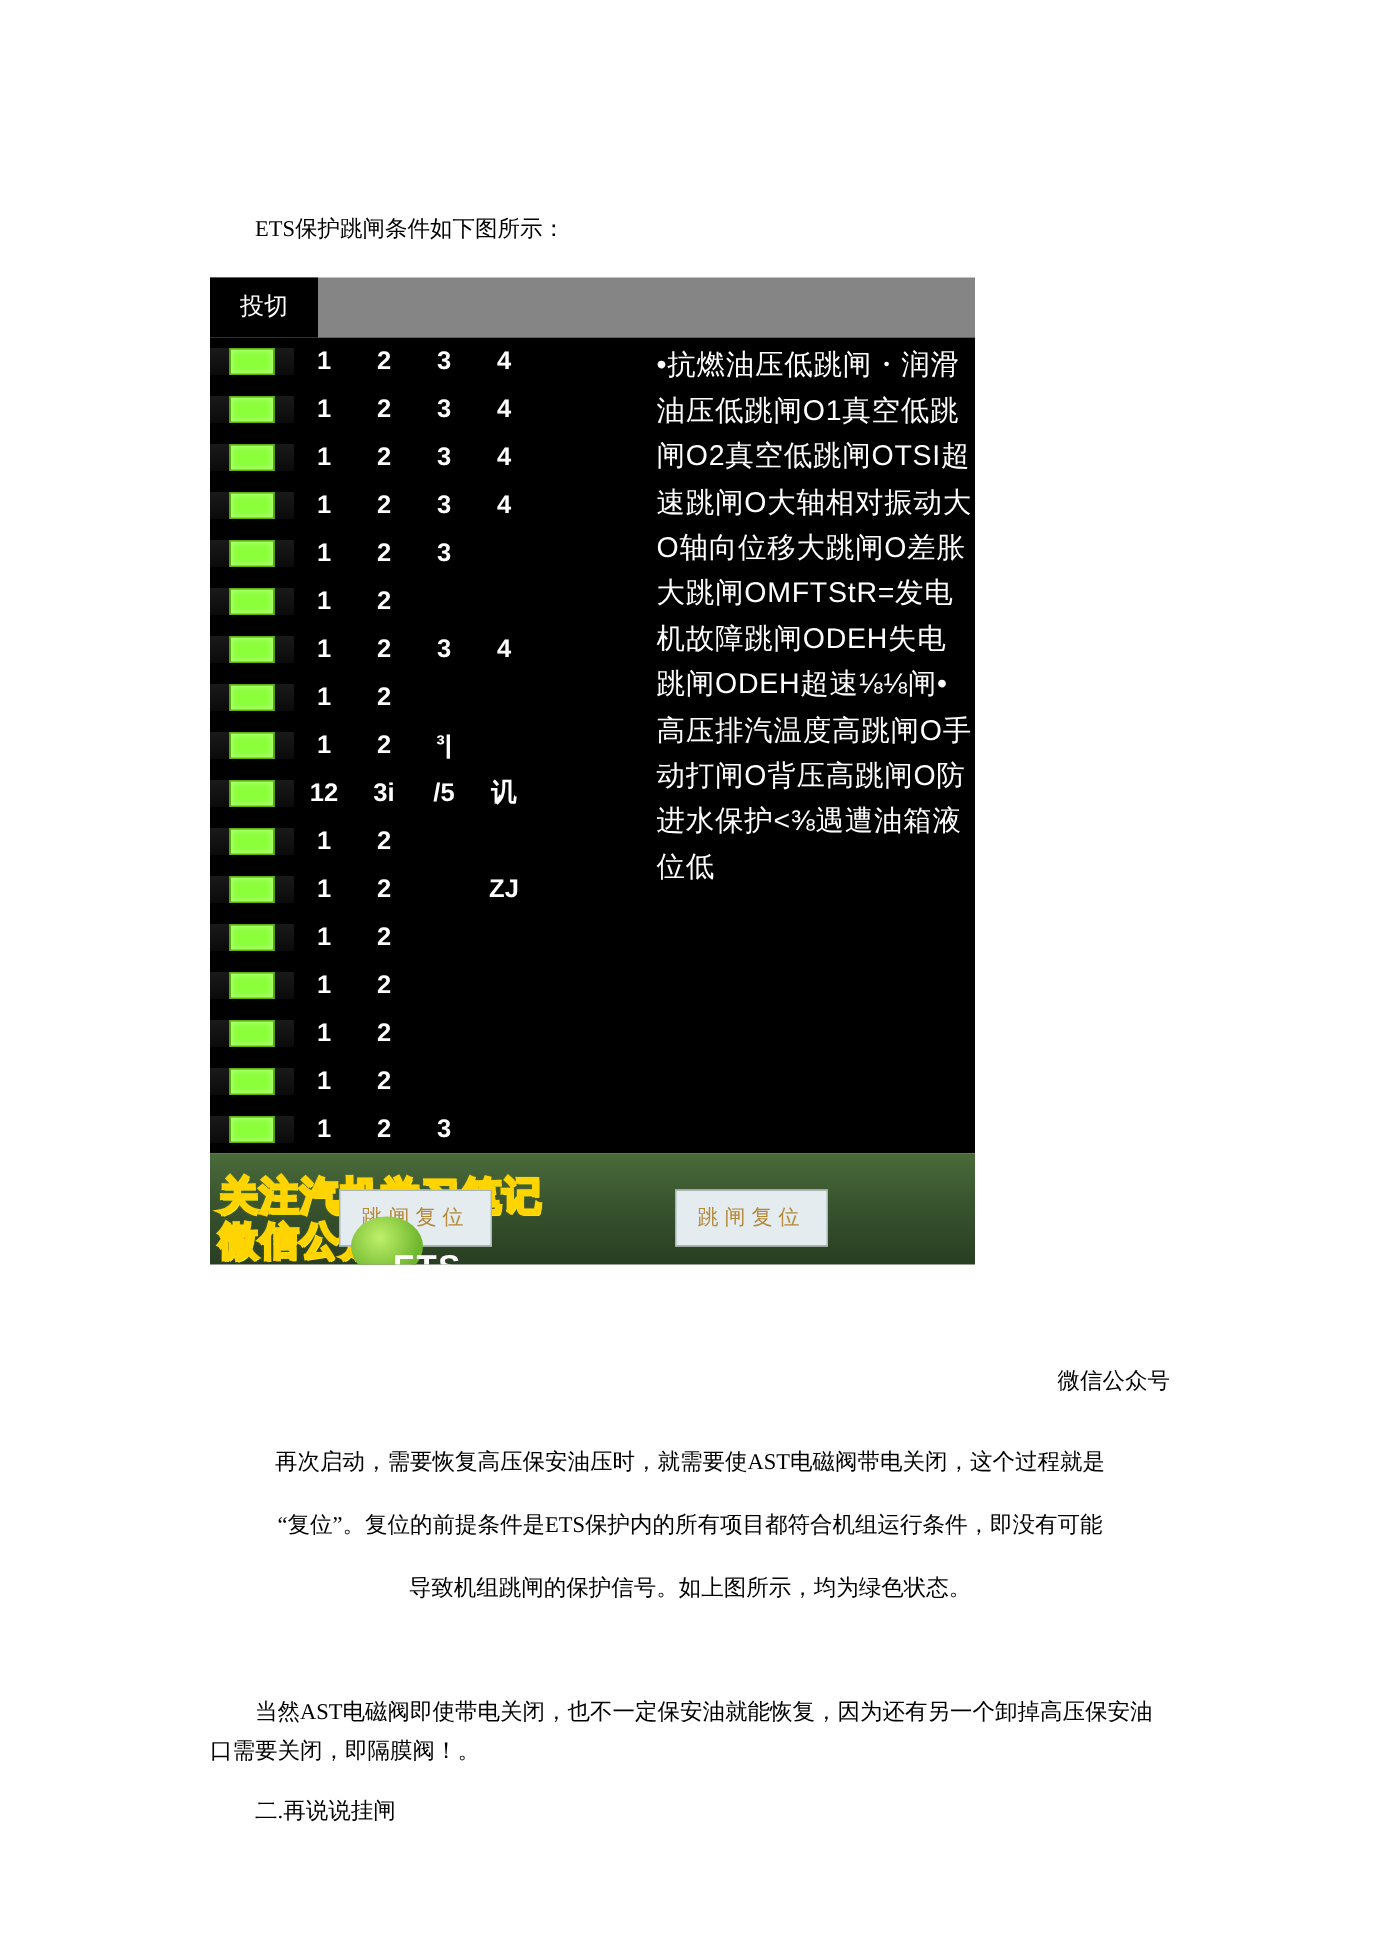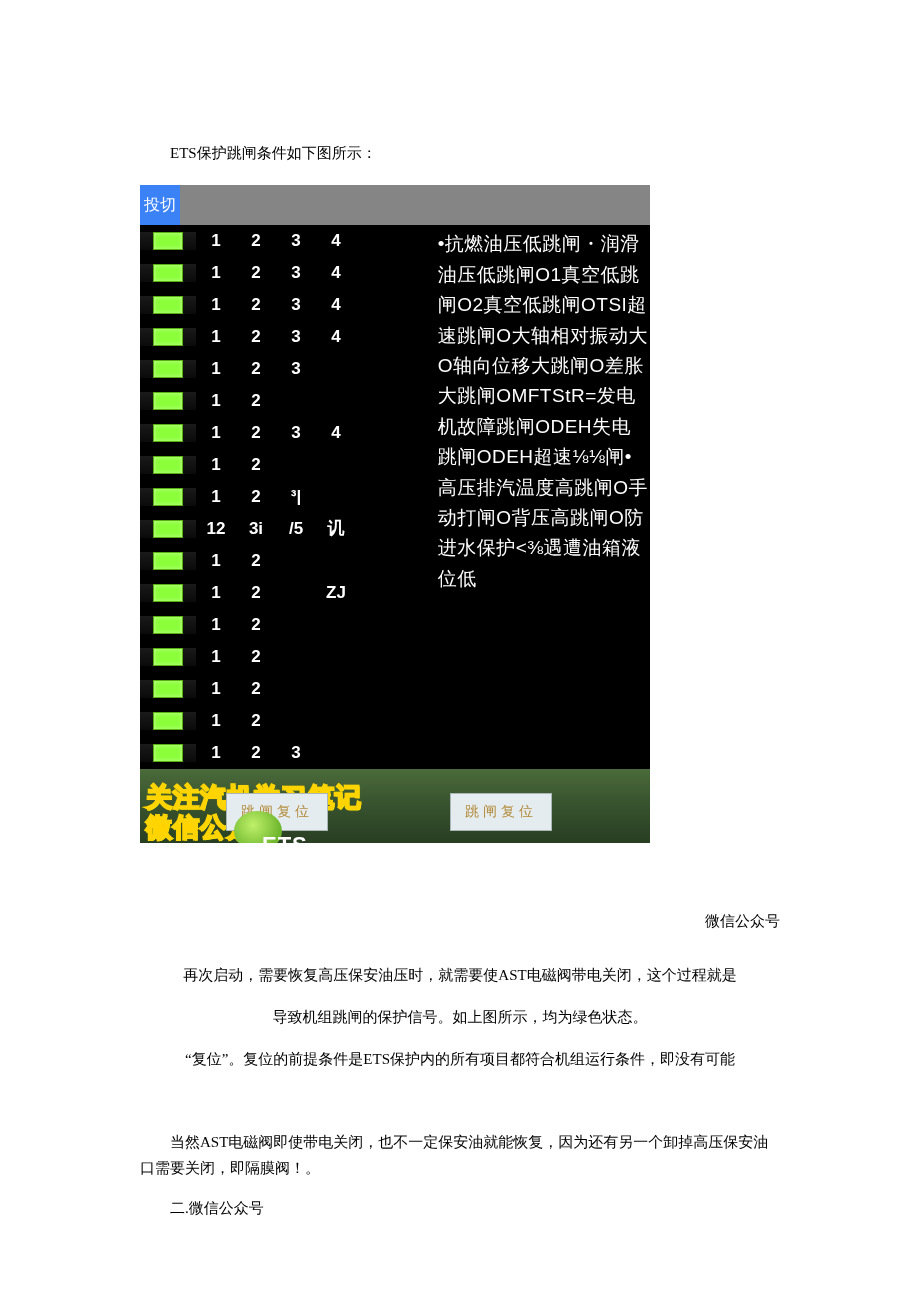--- a/index.html
+++ b/index.html
@@ -23,23 +23,23 @@
     width: 510px;
     margin-left: 0;
     position: relative;
     font-family: "Microsoft YaHei", sans-serif;
   }
   .ss-top {
     background: #858585;
     display: flex;
   }
   .ss-chip {
-    background: #3b82f6;
+    background: #000000;
     color: #fff;
-    padding: 1px 4px;
+    padding: 1px 20px;
     font-size: 16px;
   }
   .ss-body {
     background: #000;
     color: #fff;
     display: flex;
   }
   .ss-left {
     width: 298px;
   }
@@ -363,19 +363,19 @@
       <div class="wm wm2">微信公众号</div>
       <div class="footbtn fb1">跳闸复位</div>
       <div class="footbtn fb2">跳闸复位</div>
       <div class="circle"></div>
       <div class="ets">ETS</div>
     </div>
   </div>
 
   <p class="trail">微信公众号</p>
   <p class="para">再次启动，需要恢复高压保安油压时，就需要使AST电磁阀带电关闭，这个过程就是</p>
+  <p class="para">“复位”。复位的前提条件是ETS保护内的所有项目都符合机组运行条件，即没有可能</p>
   <p class="para">导致机组跳闸的保护信号。如上图所示，均为绿色状态。</p>
-  <p class="para">“复位”。复位的前提条件是ETS保护内的所有项目都符合机组运行条件，即没有可能</p>
 
   <p class="bold-block">当然AST电磁阀即使带电关闭，也不一定保安油就能恢复，因为还有另一个卸掉高压保安油口需要关闭，即隔膜阀！。</p>
-  <p class="sec-title">二.微信公众号</p>
+  <p class="sec-title">二.再说说挂闸</p>
 
 </div>
 
 </body></html>

